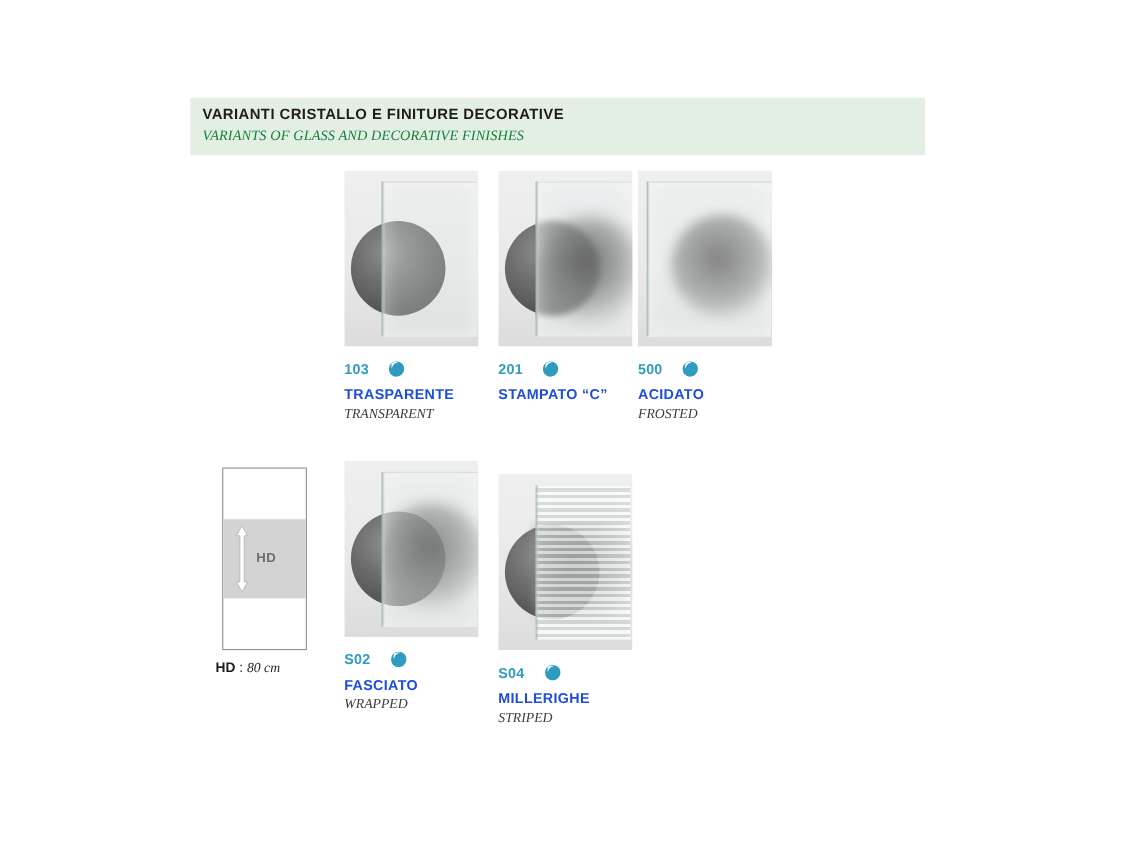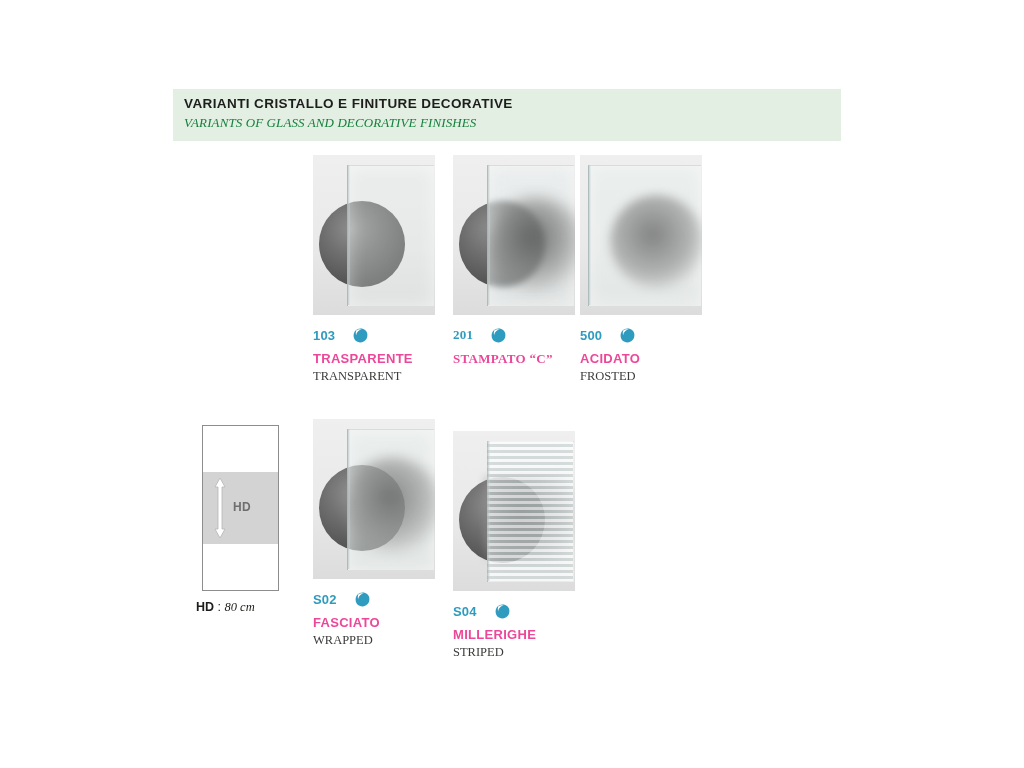--- a/index.html
+++ b/index.html
@@ -208,27 +208,28 @@
     font-size: 13px;
     font-weight: bold;
     color: #2e9bbf;
     letter-spacing: 0.2px;
   }
   .blob-icon { display: block; }
   .name-it {
     margin-top: 8px;
     font-size: 13px;
     font-weight: bold;
-    color: #ec4899;
+    color: #1d4ed8;
     letter-spacing: 0.3px;
     white-space: nowrap;
   }
   .name-en {
     margin-top: 3px;
     font-size: 12.5px;
+    font-style: italic;
     color: #3c3c3b;
     font-family: "Liberation Serif", serif;
     white-space: nowrap;
   }
 
   
   .hd-diagram {
     position: absolute;
     left: 202px;
     top: 425px;
@@ -294,21 +295,21 @@
       <span class="code">103</span>
       <svg class="blob-icon" width="15" height="15" viewBox="0 0 15 15">
         <path d="M7.5 0.6C11.2 0.6 14.4 3.2 14.4 7.1c0 4.2-3.0 7.3-7.0 7.3C3.3 14.4 0.6 11.4 0.6 7.5 0.6 3.6 3.5 0.6 7.5 0.6z" fill="#2e9bbf"></path>
         <path d="M3.4 2.2c1.5-1.0 3.6-1.3 5.3-0.7-1.9 0.3-3.6 1.4-4.6 3.0-0.5 0.8-0.8 1.8-0.9 2.7-0.6-1.7-0.5-3.6 0.2-5.0z" fill="#ffffff"></path>
       </svg>
     </div>
     <div class="name-it">TRASPARENTE</div>
     <div class="name-en">TRANSPARENT</div>
   </div>
 
-  <div class="sample v-stampato" style="left:453px; top:155px;font-family:Liberation Serif, serif;">
+  <div class="sample v-stampato" style="left:453px; top:155px;">
     <div class="thumb">
       <div class="thumb-inner"></div>
       <div class="sphere"></div>
       <div class="pane"></div>
       <div class="blurball"></div>
       <div class="pane-edge"></div>
     </div>
     <div class="code-row">
       <span class="code">201</span>
       <svg class="blob-icon" width="15" height="15" viewBox="0 0 15 15">

